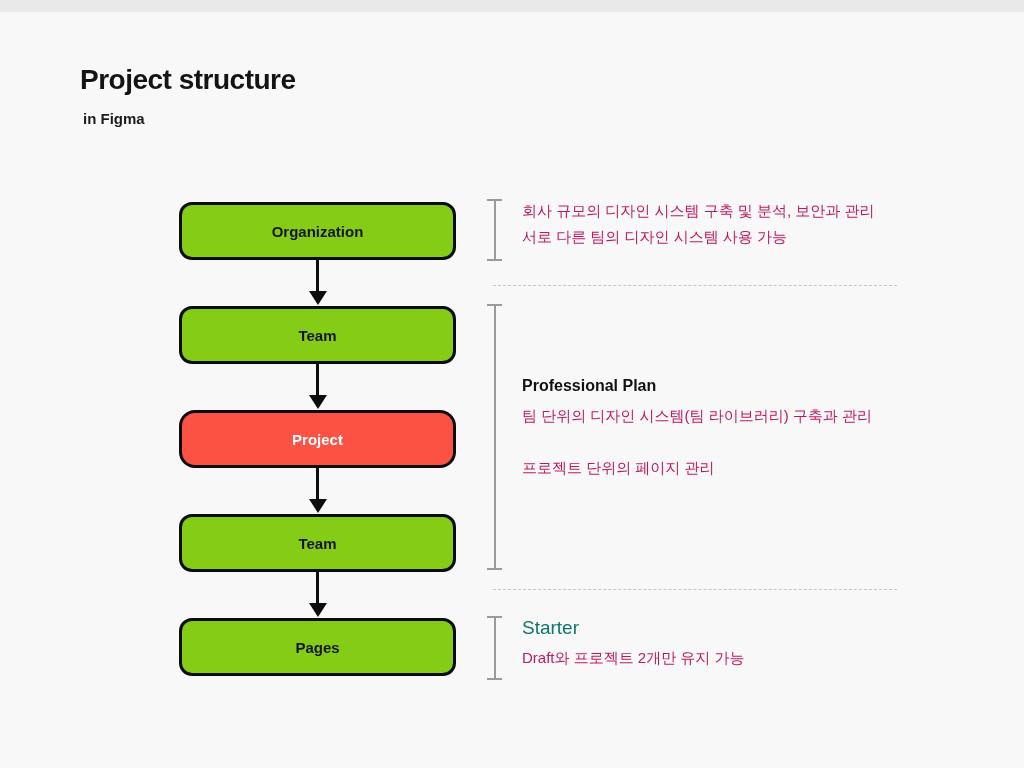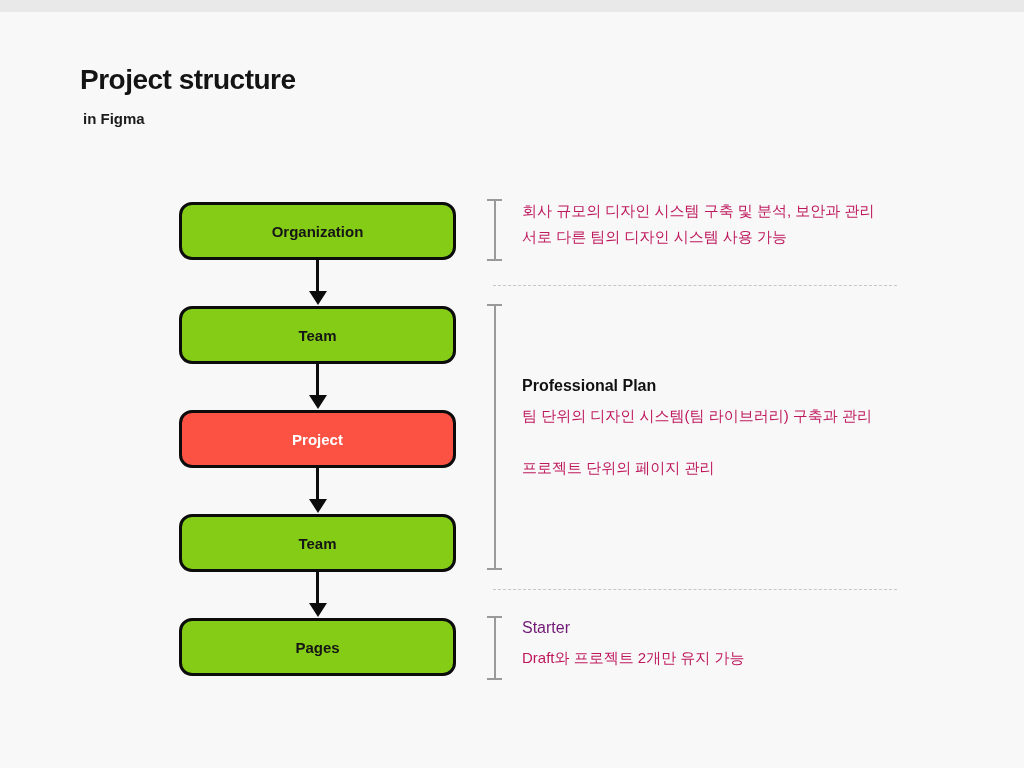--- a/index.html
+++ b/index.html
@@ -45,21 +45,21 @@
     border-radius: 13px;
     display: flex;
     align-items: center;
     justify-content: center;
   }
   .node span {
     font-size: 15px;
     font-weight: bold;
     color: #161616;
   }
-  .node.highlight { background: #fb5244; }
+  .node.highlight { background: #fb5244; border-radius: 16px; }
   .node.highlight span { color: #ffffff; }
 
   
   .arrow {
     position: absolute;
     left: 308px;
     width: 19px;
     height: 45px;
     display: flex;
     flex-direction: column;
@@ -91,21 +91,21 @@
   }
 
   .plan { position: absolute; left: 522px; }
   .plan-title {
     font-size: 16px;
     font-weight: bold;
     color: #111111;
     line-height: 20px;
     margin-bottom: 7px;
   }
-  .plan-title.regular { font-size: 16px; font-weight: normal; color: #701a75; }
+  .plan-title.regular { font-size: 19px; font-weight: normal; color: #0f766e; }
   .plan-line {
     font-size: 15px;
     color: #be185d;
     line-height: 26px;
     min-height: 26px;
     white-space: nowrap;
   }
 </style>
 </head>
 <body>

